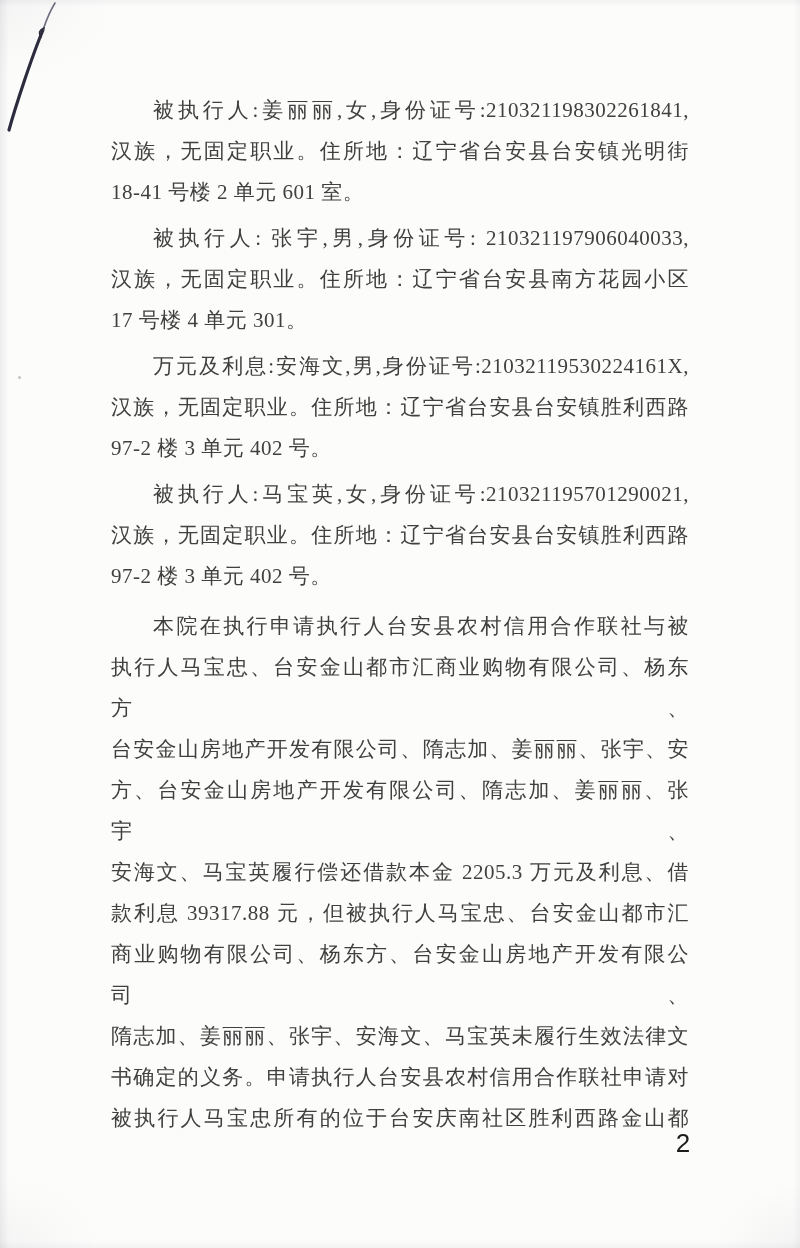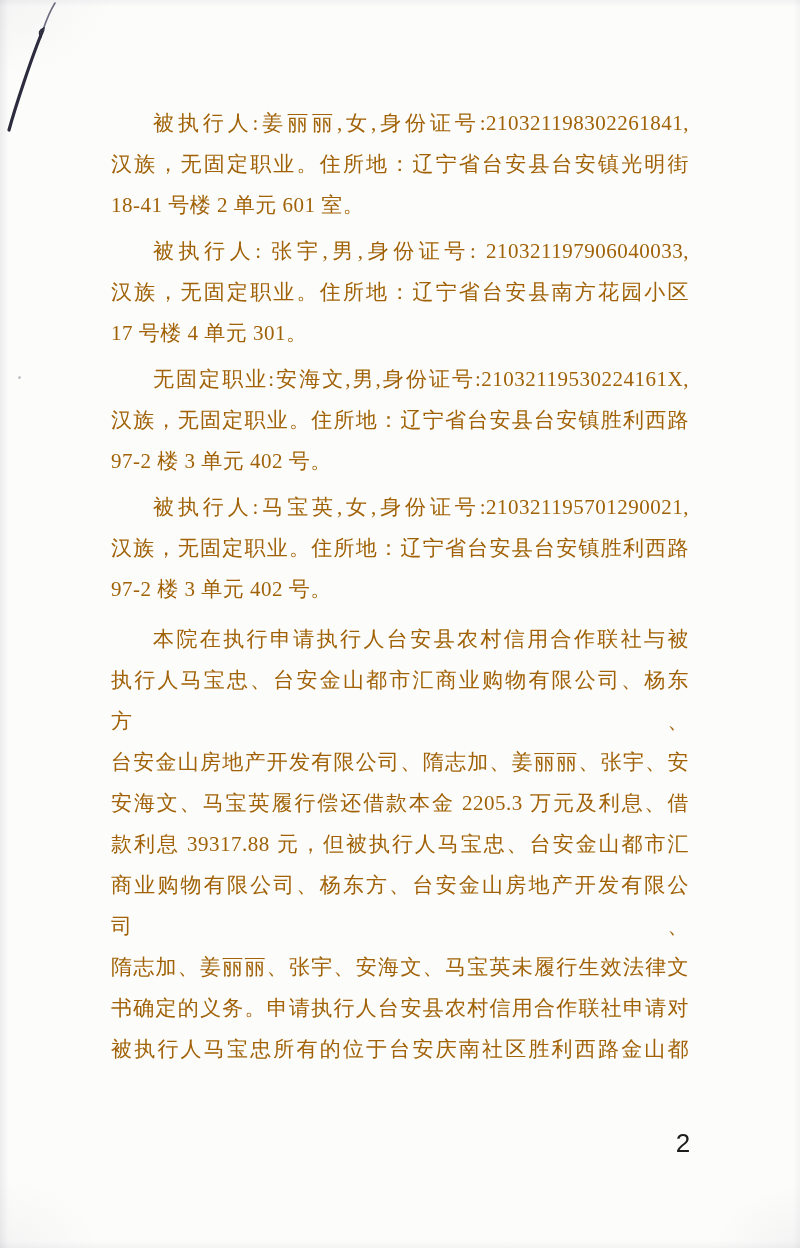--- a/index.html
+++ b/index.html
@@ -23,25 +23,25 @@
       linear-gradient(90deg,  rgba(110,112,128,0.11), rgba(110,112,128,0) 9px),
       linear-gradient(270deg, rgba(110,112,128,0.06), rgba(110,112,128,0) 7px),
       linear-gradient(180deg, rgba(110,112,128,0.07), rgba(110,112,128,0) 7px),
       linear-gradient(0deg,   rgba(110,112,128,0.06), rgba(110,112,128,0) 8px),
       radial-gradient(120px 90px at 100% 100%, rgba(100,100,115,0.06), rgba(100,100,115,0) 70%),
       radial-gradient(140px 100px at 0% 100%,  rgba(100,100,115,0.05), rgba(100,100,115,0) 70%),
       radial-gradient(160px 110px at 0% 0%,    rgba(100,100,115,0.05), rgba(100,100,115,0) 70%);
   }
   .doc-body {
     position: absolute;
-    left: 111px; top: 103px;
+    left: 111px; top: 90px;
     width: 578px;
     font-size: 21px;
     line-height: 41px;
-    color: #a16207;
+    color: #404040;
     letter-spacing: 0.5px;
   }
   .paragraph { margin: 0 0 5px 0; }
   .paragraph:last-child { margin-bottom: 0; margin-top: 9px; }
   .line {
     text-align: justify;
     text-align-last: justify;
   }
   .line.indent { text-indent: 2em; }
   .line.end {
@@ -90,35 +90,36 @@
       <div class="line end">18-41 号楼 2 单元 601 室。</div>
     </div>
 
     <div class="paragraph">
       <div class="line indent">被执行人: 张宇,男,身份证号: 210321197906040033,</div>
       <div class="line">汉族，无固定职业。住所地：辽宁省台安县南方花园小区</div>
       <div class="line end">17 号楼 4 单元 301。</div>
     </div>
 
     <div class="paragraph">
-      <div class="line indent">无固定职业:安海文,男,身份证号:21032119530224161X,</div>
+      <div class="line indent">万元及利息:安海文,男,身份证号:21032119530224161X,</div>
       <div class="line">汉族，无固定职业。住所地：辽宁省台安县台安镇胜利西路</div>
       <div class="line end">97-2 楼 3 单元 402 号。</div>
     </div>
 
     <div class="paragraph">
       <div class="line indent">被执行人:马宝英,女,身份证号:210321195701290021,</div>
       <div class="line">汉族，无固定职业。住所地：辽宁省台安县台安镇胜利西路</div>
       <div class="line end">97-2 楼 3 单元 402 号。</div>
     </div>
 
     <div class="paragraph">
       <div class="line indent">本院在执行申请执行人台安县农村信用合作联社与被</div>
       <div class="line">执行人马宝忠、台安金山都市汇商业购物有限公司、杨东方、</div>
       <div class="line">台安金山房地产开发有限公司、隋志加、姜丽丽、张宇、安</div>
+      <div class="line">方、台安金山房地产开发有限公司、隋志加、姜丽丽、张宇、</div>
       <div class="line">安海文、马宝英履行偿还借款本金 2205.3 万元及利息、借</div>
       <div class="line">款利息 39317.88 元，但被执行人马宝忠、台安金山都市汇</div>
       <div class="line">商业购物有限公司、杨东方、台安金山房地产开发有限公司、</div>
       <div class="line">隋志加、姜丽丽、张宇、安海文、马宝英未履行生效法律文</div>
       <div class="line">书确定的义务。申请执行人台安县农村信用合作联社申请对</div>
       <div class="line">被执行人马宝忠所有的位于台安庆南社区胜利西路金山都</div>
     </div>
 
   </div>
 

